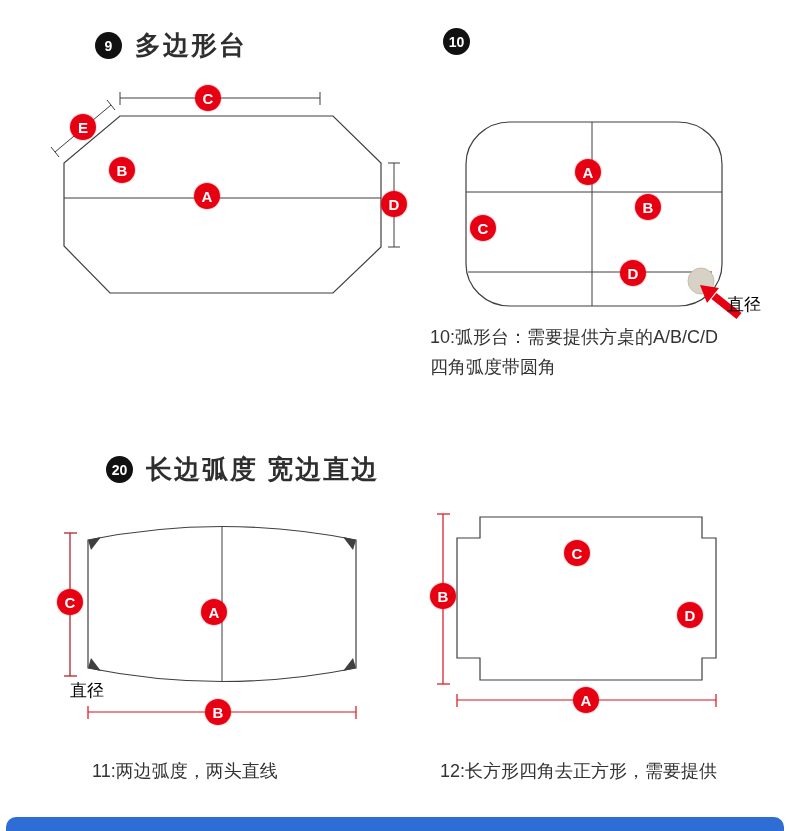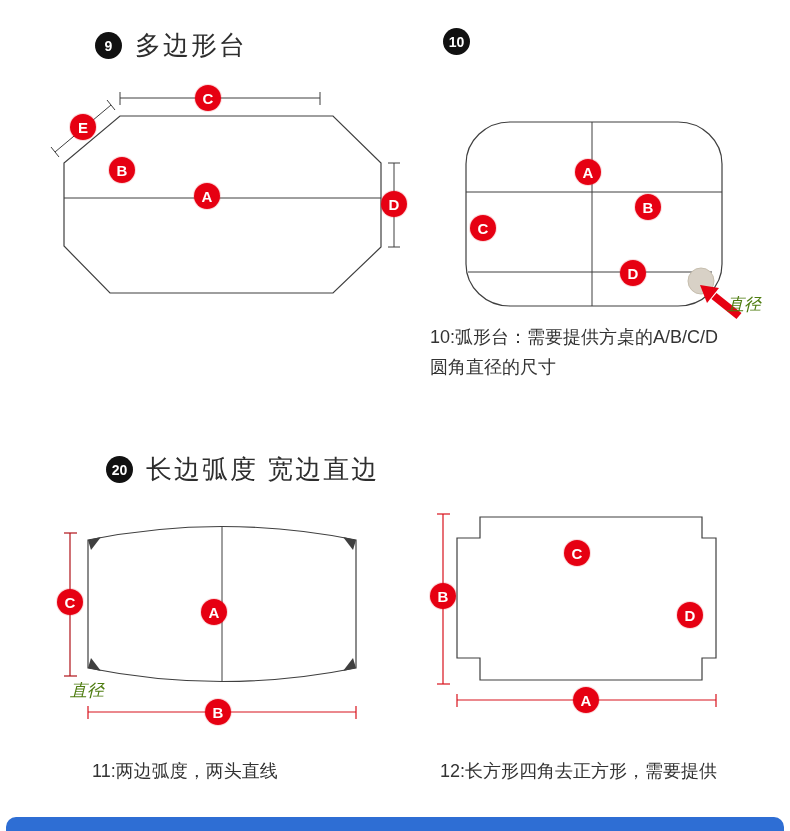--- a/index.html
+++ b/index.html
@@ -3,28 +3,28 @@
 <meta charset="utf-8">
 <style>
   html,body{margin:0;padding:0;background:#ffffff;}
   body{font-family:"Liberation Sans","DejaVu Sans",sans-serif;}
   .canvas{position:relative;width:790px;height:831px;background:#ffffff;overflow:hidden;}
   .linework{position:absolute;left:0;top:0;}
 
   .panel-header{position:absolute;display:flex;align-items:center;gap:13px;}
   .num-badge{width:27px;height:27px;border-radius:50%;background:#111111;color:#ffffff;
     display:flex;align-items:center;justify-content:center;font-size:14px;font-weight:bold;flex:0 0 auto;}
-  .panel-title{font-size:26px;font-weight:400;color:#2e2e2e;letter-spacing:2px;white-space:nowrap;}
+  .panel-title{font-size:26px;font-weight:700;color:#2e2e2e;letter-spacing:2px;white-space:nowrap;}
 
   .lbl{position:absolute;width:26px;height:26px;border-radius:50%;background:#e60012;color:#ffffff;
     display:flex;align-items:center;justify-content:center;font-size:15px;font-weight:bold;
     transform:translate(-50%,-50%);box-shadow:0 0 0 1px rgba(230,0,18,.15);}
 
   .caption{position:absolute;font-size:18px;color:#333333;line-height:30px;white-space:nowrap;}
-  .annot{position:absolute;font-size:17px;color:#4d7c0f;white-space:nowrap;font-style:italic;}
+  .annot{position:absolute;font-size:17px;color:#000000;white-space:nowrap;}
 
   .footer-bar{position:absolute;left:6px;right:6px;top:817px;height:14px;background:#2e6ed4;
     border-radius:10px 10px 0 0;}
 </style>
 </head>
 <body>
 
 <div class="canvas">
 
   <svg class="linework" width="790" height="831" viewBox="0 0 790 831">
@@ -129,21 +129,21 @@
   <div class="lbl" style="left:577px;top:553px">C</div>
   <div class="lbl" style="left:690px;top:615px">D</div>
 
   <div class="annot" style="left:727px;top:293px">直径</div>
   <div class="annot" style="left:70px;top:679px">直径</div>
 
   <div class="caption" style="left:95px;top:322px">
   </div>
   <div class="caption" style="left:430px;top:322px">
     <div>10:弧形台：需要提供方桌的A/B/C/D</div>
-    <div>圆角直径的尺寸</div>
+    <div>四角弧度带圆角</div>
   </div>
   <div class="caption" style="left:92px;top:756px">
     <div>11:两边弧度，两头直线</div>
   </div>
   <div class="caption" style="left:440px;top:756px">
     <div>12:长方形四角去正方形，需要提供</div>
   </div>
 
   <div class="footer-bar"></div>
 </div>

